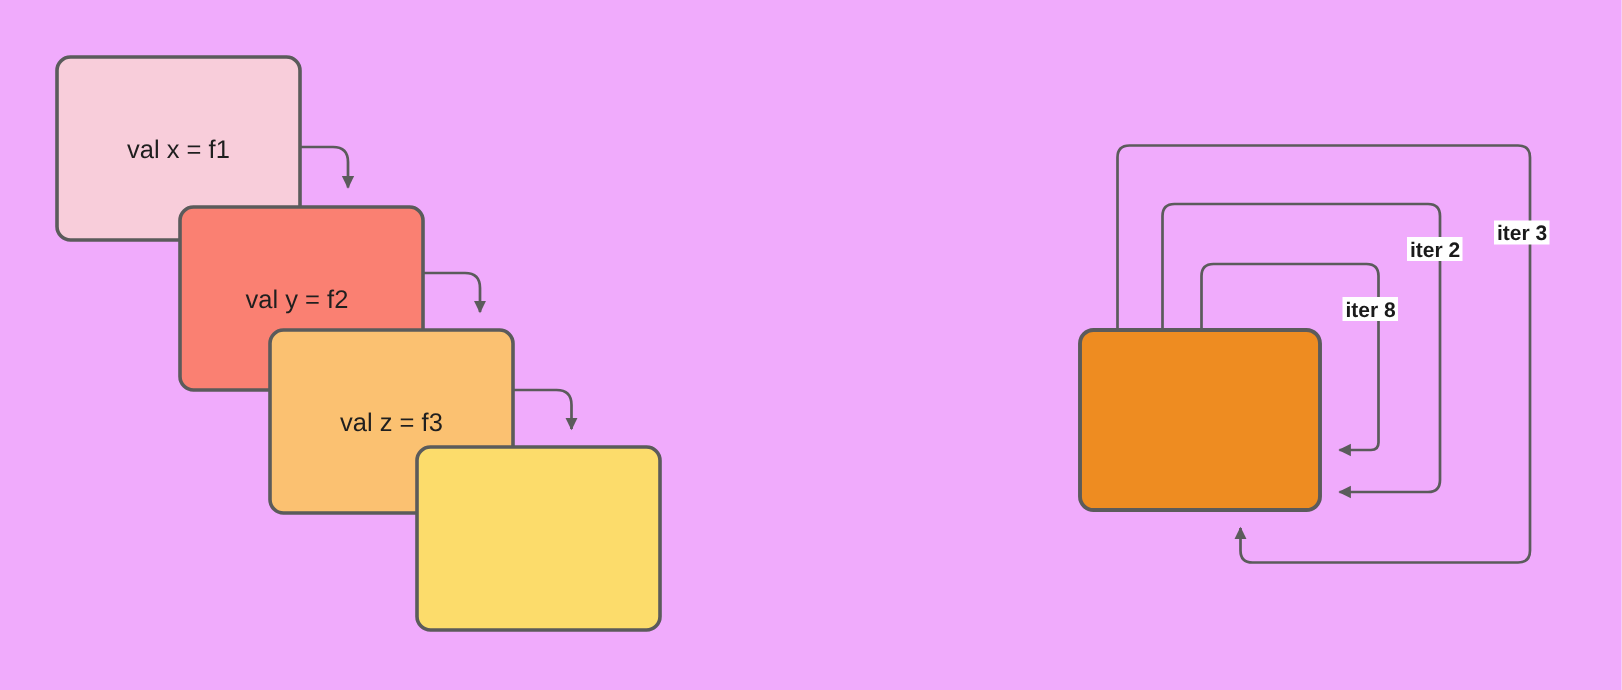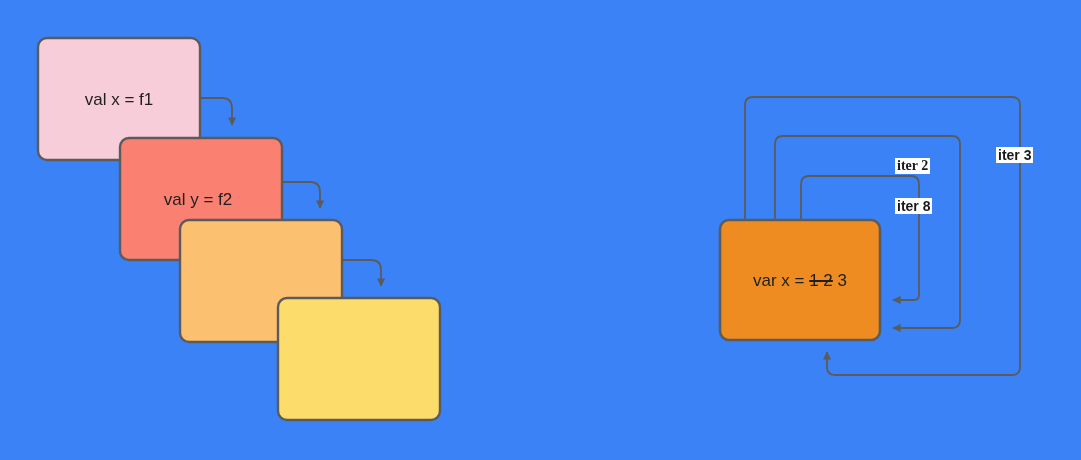--- a/index.html
+++ b/index.html
@@ -11,21 +11,21 @@
   body {
     font-family: "Liberation Sans", sans-serif;
     width: 1081px;
     height: 460px;
     overflow: hidden;
   }
   #canvas {
     position: relative;
     width: 1081px;
     height: 460px;
-    background: #3b82f6;
+    background: #f0abfc;
   }
   #vector-layer {
     position: absolute;
     left: 0;
     top: 0;
     width: 1081px;
     height: 460px;
   }
   .box-label {
     position: absolute;
@@ -87,25 +87,23 @@
     <path d="M 801 220 L 801 184 Q 801 176 809 176 L 911 176 Q 919 176 919 184
              L 919 295 Q 919 300 914 300 L 893 300" fill="none" stroke="#5b5b5b" stroke-width="1.8" marker-end="url(#arrowhead)"></path>
 
     <rect x="720" y="220" width="160" height="120" rx="9" ry="9" fill="#EE8C21" stroke="#5b5b5b" stroke-width="2.6"></rect>
   </svg>
 
   <div class="box-label" style="left:38px; top:90px; width:162px;">val x = f1</div>
 
   <div class="box-label" style="left:120px; top:190px; width:156px;">val y = f2</div>
 
+  <div class="box-label" style="left:180px; top:272px; width:162px;">val z = f3</div>
 
 
-  <div class="box-label" style="left:720px; top:271px; width:160px;">
-    <span>var x = </span><span class="mut-stale">1 2</span><span> 3</span>
-  </div>
 
   <div class="iter-label" style="left:895px; top:198px;">iter 8</div>
 
-  <div class="iter-label" style="left:895px; top:158px;font-family:Liberation Serif, serif;">iter 2</div>
+  <div class="iter-label" style="left:938px; top:158px;">iter 2</div>
 
   <div class="iter-label" style="left:996px; top:147px;">iter 3</div>
 
 </div>
 
 </body></html>

